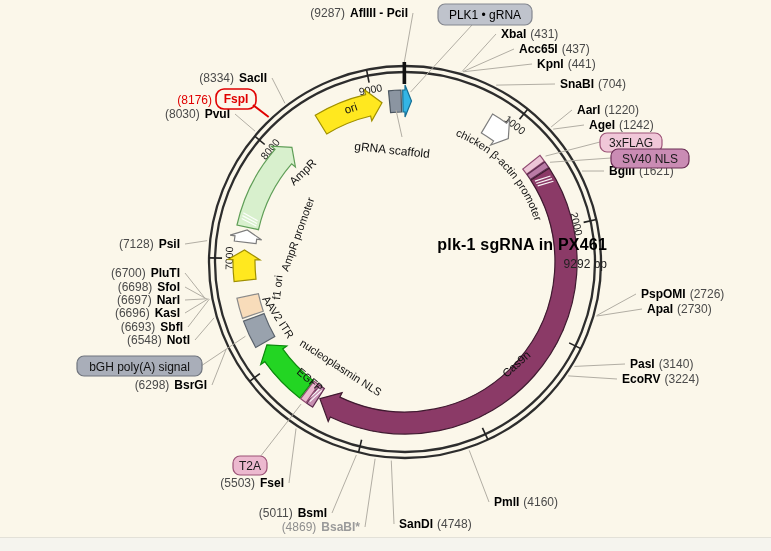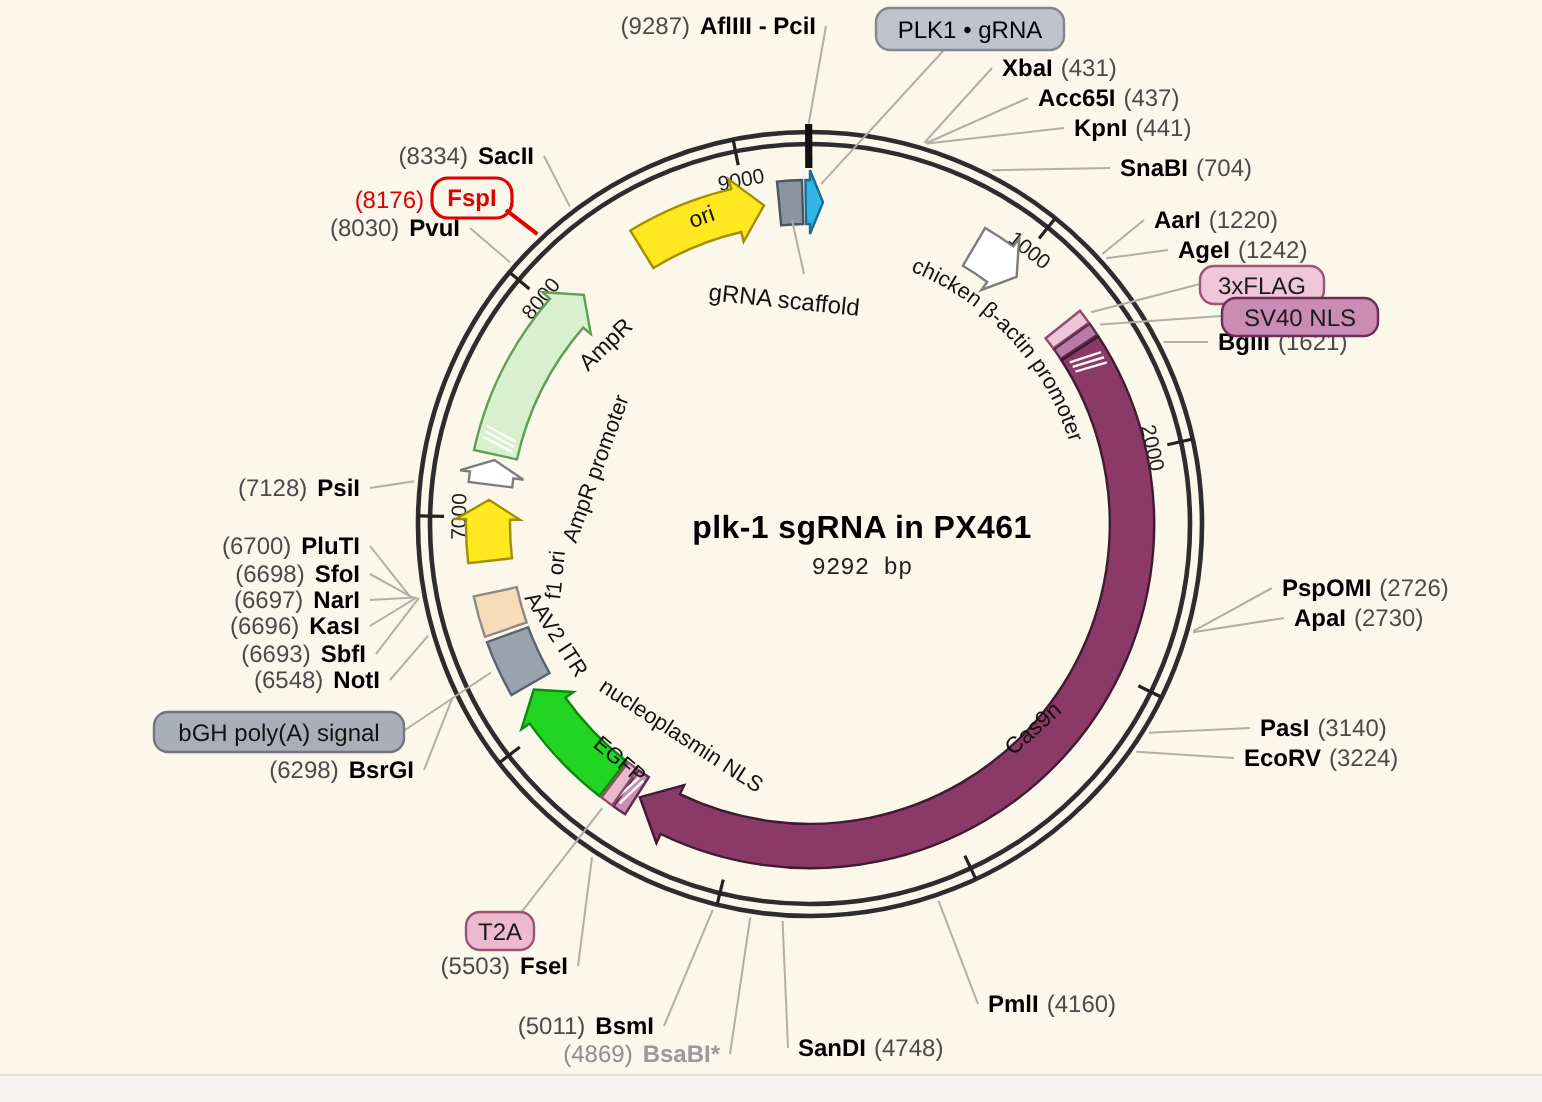--- a/index.html
+++ b/index.html
@@ -1,22 +1,22 @@
 <!DOCTYPE html>
 <html><head>
 <meta charset="utf-8">
 <style>
   html,body{margin:0;padding:0;}
   body{font-family:"Liberation Sans",sans-serif;}
   #stage{position:relative;width:771px;height:551px;background:#fbf7ea;overflow:hidden;}
   #bottom-strip{position:absolute;left:0;bottom:0;width:771px;height:13px;background:#f5f4ee;border-top:1px solid #e3e1d8;}
   #map{position:absolute;left:0;top:0;}
-  #center-title{position:absolute;left:255px;top:256px;width:352px;text-align:center;pointer-events:none;}
+  #center-title{position:absolute;left:255px;top:236px;width:352px;text-align:right;pointer-events:none;}
   #center-title .t{font-weight:bold;font-size:16px;color:#000;letter-spacing:.2px;}
-  #center-title .s{font-size:12px;color:#222;margin-top:3px;font-family:Liberation Mono, monospace;}
+  #center-title .s{font-size:12px;color:#222;margin-top:3px;}
   text{font-family:"Liberation Sans",sans-serif;}
 </style>
 </head>
 <body>
 
 <div id="stage">
   <svg id="map" width="771" height="551" viewBox="0 0 771 551">
       <circle cx="405" cy="262" r="196" fill="none" stroke="#2d2d2d" stroke-width="2.3"></circle>
       <circle cx="405" cy="262" r="190" fill="none" stroke="#2d2d2d" stroke-width="2.3"></circle>
       <line x1="519.5265699530103" y1="119.26715593529906" x2="527.6623372174319" y2="109.1276642804296" stroke="#222" stroke-width="1.6"></line>

